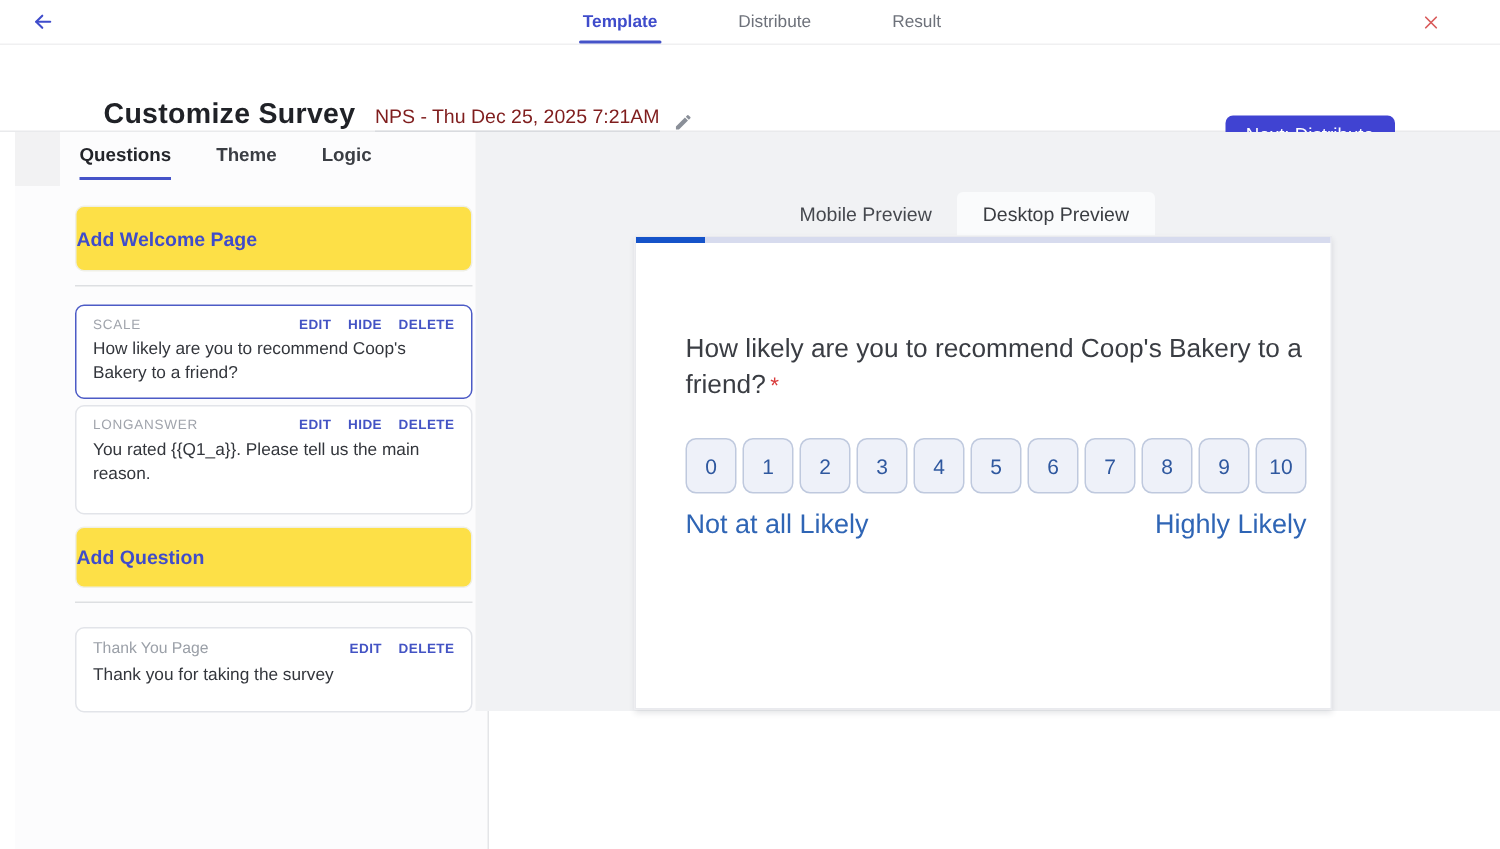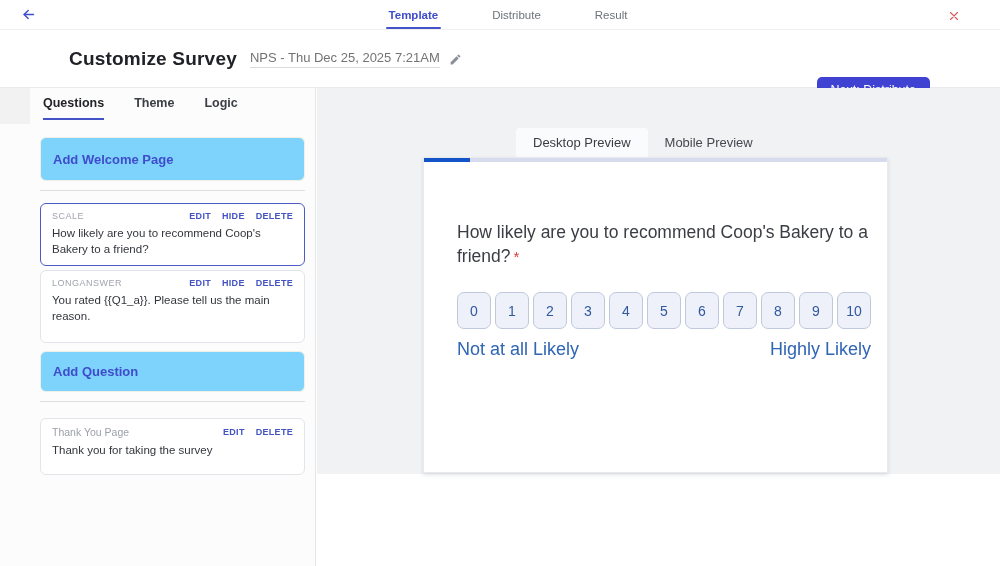--- a/index.html
+++ b/index.html
@@ -10,34 +10,34 @@
   .topbar { position:absolute; left:0; top:0; width:1000px; height:30px; background:#fff; border-bottom:1px solid #f0f0f1; }
   .back-btn { position:absolute; left:20px; top:7px; width:18px; height:16px; cursor:pointer; }
   .top-tabs { position:absolute; left:0; top:0; width:1000px; height:30px; display:flex; justify-content:center; align-items:center; gap:38px; }
   .top-tab { position:relative; font-size:11.5px; color:#6d717a; height:30px; line-height:30px; cursor:pointer;margin-left:16px; }
   .top-tab.active { color:#3f4ccb; font-weight:bold; }
   .top-tab.active::after { content:""; position:absolute; left:-3px; right:-3px; bottom:1px; height:2px; background:#4553c8; border-radius:2px; }
   .close-btn { position:absolute; right:38px; top:8px; width:14px; height:14px; cursor:pointer; }
 
   
   .header { position:absolute; left:0; top:30px; width:1000px; height:58px; background:#fff; border-bottom:1px solid #e9eaec; }
-  .header-left { position:absolute; left:69px; top:0; height:58px; display:flex; align-items:center; }
+  .header-left { position:absolute; left:69px; top:0; height:58px; display:flex; align-items:flex-end; }
   .page-title { font-size:19px; font-weight:bold; color:#202227; letter-spacing:.2px; }
-  .page-subtitle { margin-left:13px; font-size:13px; color:#737373; border-bottom:1px solid #d9dbdf; padding-bottom:2px; }
+  .page-subtitle { margin-left:13px; font-size:13px; color:#7f1d1d; border-bottom:1px solid #d9dbdf; padding-bottom:2px; }
   .pencil { margin-left:9px; display:inline-flex; cursor:pointer; }
   .next-btn { position:absolute; right:70px; top:47px; height:26px; padding:0 14px; background:#4043d2; color:#fff; font-size:12.5px; font-family:"Liberation Sans", sans-serif; border:none; border-radius:5px; line-height:26px; cursor:pointer; }
 
   
-  .left-panel { position:absolute; left:0; top:88px; width:316px; height:478px; background:#fcfcfd; border-right:1px solid #e4e5e8; }
+  .left-panel { position:absolute; left:10px; top:88px; width:316px; height:478px; background:#fcfcfd; border-right:1px solid #e4e5e8; }
   .lp-corner { position:absolute; left:0; top:0; width:30px; height:36px; background:#f2f2f3; }
   .lp-tabs { position:absolute; left:43px; top:8px; display:flex; gap:30px; }
   .lp-tab { font-size:12.5px; font-weight:bold; color:#3b3e44; padding-bottom:8px; cursor:pointer; }
   .lp-tab.active { color:#23252a; border-bottom:2px solid #4553c8; }
   .cards { position:absolute; left:40px; top:49px; width:265px; }
-  .card-cream { height:44px; background:#7dd3fc; border:1px solid #efefe6; border-radius:6px; display:flex; align-items:center; padding-left:12px; cursor:pointer; }
+  .card-cream { height:44px; background:#fde047; border:1px solid #efefe6; border-radius:6px; display:flex; align-items:center; cursor:pointer; }
   .card-cream .label { font-size:13px; font-weight:bold; color:#3f4ccb; }
   .hr { height:1px; background:#dddfe2; margin:9px 0 12px 0; }
   .hr2 { height:1px; background:#dddfe2; margin:9px 0 13px 0; }
   .card-q { background:#fff; border:1px solid #e2e4e9; border-radius:6px; padding:7px 11px 8px 11px; cursor:pointer; }
   .card-q.selected { border:1.5px solid #4c5bc6; }
   .q-head { display:flex; align-items:center;gap:33px; }
   .q-type { font-size:9px; color:#a0a4ac; letter-spacing:.5px; }
   .q-actions { margin-left:auto; display:flex; gap:11px;padding-left:16px; }
   .q-action { font-size:9px; font-weight:bold; color:#4353c4; letter-spacing:.3px; cursor:pointer; }
   .q-text { margin-top:4px; font-size:11.5px; line-height:1.4; color:#33363c; }
@@ -153,22 +153,22 @@
         </div>
         <div class="q-text">Thank you for taking the survey</div>
       </div>
 
 
     </div>
   </div>
 
   <div class="preview-zone">
     <div class="pv-tabs">
+      <span class="pv-tab">Mobile Preview</span>
       <span class="pv-tab active">Desktop Preview</span>
-      <span class="pv-tab">Mobile Preview</span>
     </div>
 
     <div class="pv-card">
       <div class="progress">
         <div class="progress-fill" id="progress-fill" style="width: 10%;"></div>
       </div>
 
       <div class="pv-question">
         <span>How likely are you to recommend Coop's Bakery to a friend?</span><span class="req">*</span>
       </div>

